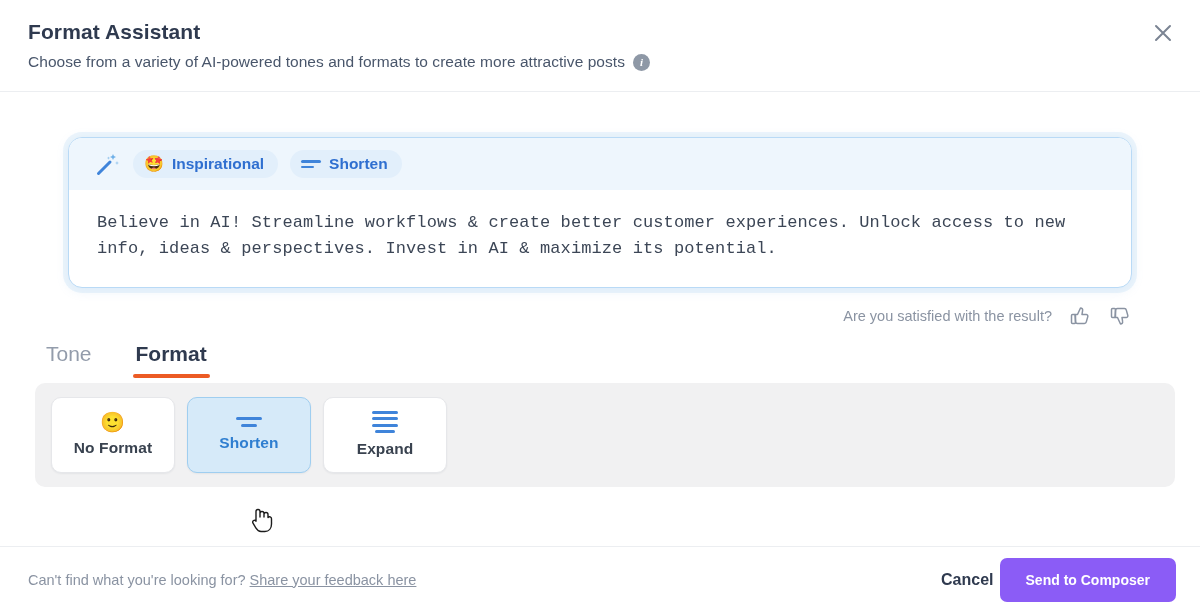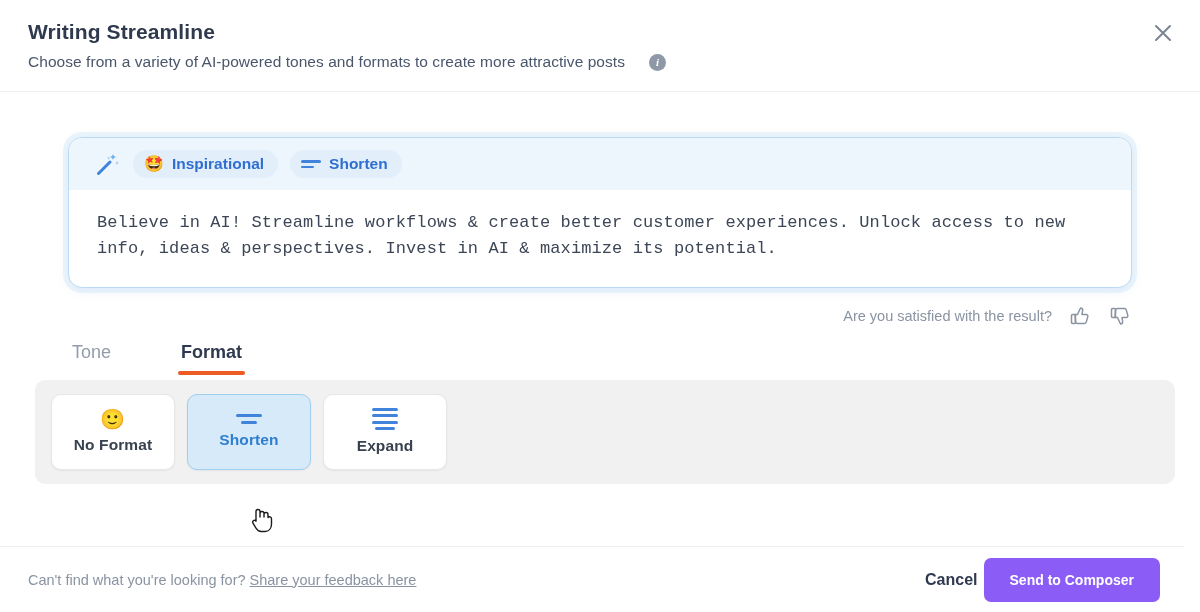--- a/index.html
+++ b/index.html
@@ -7,21 +7,21 @@
     width: 1200px; height: 612px;
     background: #ffffff;
     font-family: "Liberation Sans", sans-serif;
     overflow: hidden;
   }
   .modal { position: relative; width: 1200px; height: 612px; background: #fff; }
 
   
   .header { position: relative; padding: 20px 28px 16px 28px; height: 92px; border-bottom: 1px solid #eceef1; }
   .title { font-size: 21px; font-weight: bold; color: #2f3a4f; letter-spacing: .1px; }
-  .subtitle-row { display: flex; align-items: center; gap: 24px; margin-top: 9px; }
+  .subtitle-row { display: flex; align-items: center; gap: 8px; margin-top: 9px; }
   .subtitle { font-size: 15.5px; color: #49566b; letter-spacing: .05px; }
   .info-icon {
     width: 17px; height: 17px; border-radius: 50%; background: #8e98a6;
     color: #fff; font-size: 11px; font-weight: bold; font-style: italic;
     display: flex; align-items: center; justify-content: center; font-family: "Liberation Serif", serif;
   }
   .close-btn {
     position: absolute; top: 16px; right: 20px; width: 34px; height: 34px;
     display: flex; align-items: center; justify-content: center; cursor: pointer;
   }
@@ -48,21 +48,21 @@
   .card-body { padding: 20px 28px 24px 28px; font-family: Liberation Mono, monospace; }
   .card-text { font-size: 17px; line-height: 1.55; color: #3c4656; letter-spacing: .1px; }
 
   
   .feedback { display: flex; align-items: center; justify-content: flex-end; gap: 16px; padding: 16px 68px 0 68px; margin-left: 8px; }
   .feedback-label { font-size: 14.5px; color: #8a93a2; }
   .thumb { cursor: pointer; display: block; }
 
   
   .tabs { display: flex; align-items: flex-end; gap: 44px; padding: 14px 46px 0 46px; }
-  .tab { position: relative; font-size: 18px; padding-bottom: 12px; cursor: pointer; margin-left: 26px; }
+  .tab { position: relative; font-size: 21px; padding-bottom: 12px; cursor: pointer; }
   .tab.inactive { color: #939cab; }
   .tab.active { color: #2f3a4f; font-weight: bold; }
   .tab.active::after {
     content: ""; position: absolute; left: -3px; right: -3px; bottom: 0;
     height: 4px; background: #ec5b24; border-radius: 3px;
   }
 
   
   .format-panel {
     margin: 5px 25px 0 35px; background: #f1f1f2; border-radius: 10px;
@@ -80,21 +80,21 @@
   .opt .emoji { font-size: 20px; line-height: 1; }
   .lines { display: flex; flex-direction: column; gap: 3.5px; align-items: center; width: 26px; }
   .lines i { display: block; height: 3px; background: #3f84da; border-radius: 2px; }
   .sh-lines i:nth-child(1) { width: 26px; }
   .sh-lines i:nth-child(2) { width: 16px; }
   .ex-lines i { width: 26px; }
   .ex-lines i:nth-child(4) { width: 20px; }
 
   
   .footer {
-    position: absolute; left: 0; right: 16px; bottom: 0; height: 66px;
+    position: absolute; left: 0; right: 0; bottom: 0; height: 66px;
     display: flex; align-items: center; justify-content: space-between;
     padding: 0 24px 0 28px; border-top: 1px solid #eceef1; background: #fff;
   }
   .foot-left { font-size: 14.5px; color: #8a93a2; }
   .foot-link { color: #8a93a2; text-decoration: underline; cursor: pointer; }
   .foot-right { display: flex; align-items: center; }
   .cancel-btn { font-size: 16px; font-weight: bold; color: #2f3a4f; cursor: pointer; padding: 8px 6px; }
   .send-btn {
     background: #8b5cf6; color: #fff; font-size: 14px; font-weight: bold;
     border: none; border-radius: 7px; padding: 14px 26px; cursor: pointer;
@@ -103,21 +103,21 @@
 
   
   .cursor { position: absolute; left: 251px; top: 505px; pointer-events: none; }
 </style>
 </head>
 <body>
 
 <div class="modal">
 
   <div class="header">
-    <div class="title">Writing Streamline</div>
+    <div class="title">Format Assistant</div>
     <div class="subtitle-row">
       <span class="subtitle">Choose from a variety of AI-powered tones and formats to create more attractive posts</span>
       <span class="info-icon">i</span>
     </div>
     <div class="close-btn">
       <svg width="22" height="22" viewBox="0 0 22 22">
         <path d="M4 4 L18 18 M18 4 L4 18" stroke="#7b8493" stroke-width="2" stroke-linecap="round" fill="none"></path>
       </svg>
     </div>
   </div>

